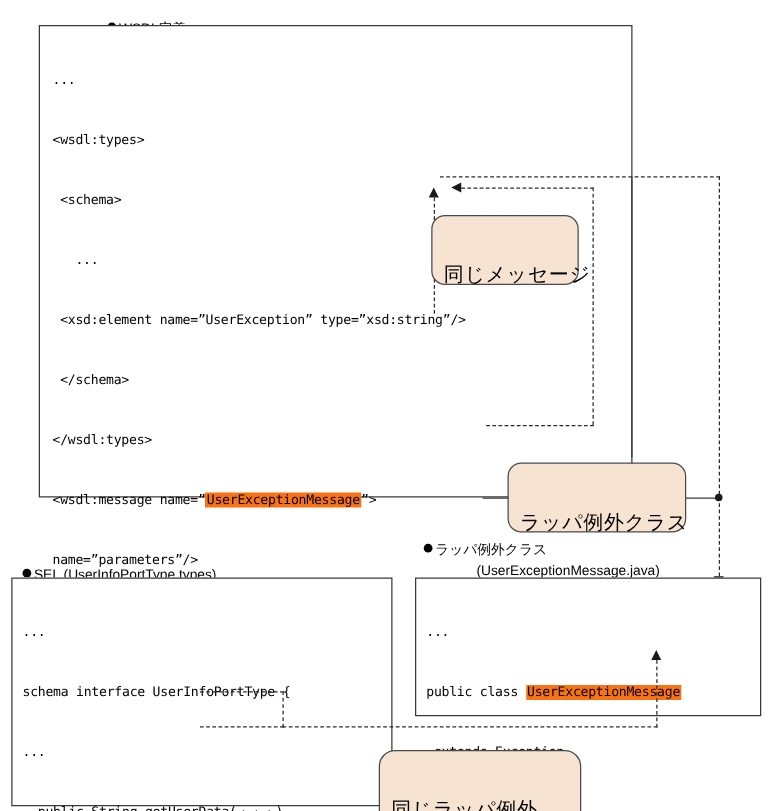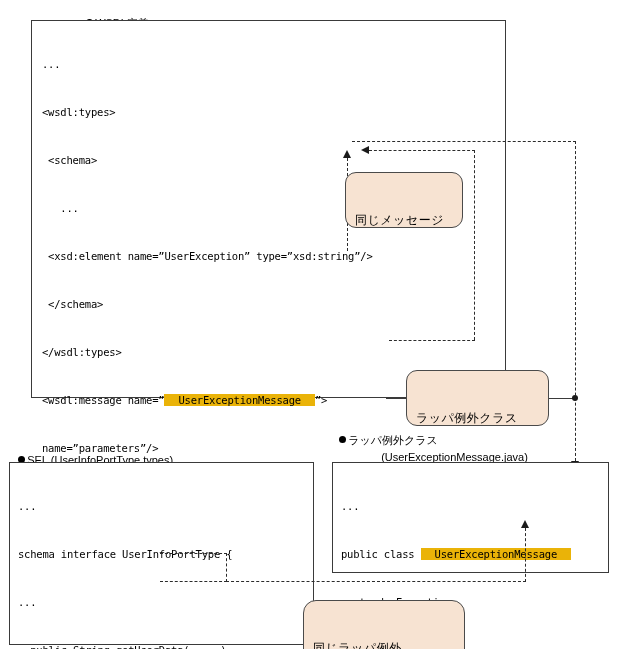--- a/index.html
+++ b/index.html
@@ -41,33 +41,33 @@
   }
   .code {
     position: absolute;
     font-family: "DejaVu Sans Mono", "Liberation Mono", monospace;
     font-size: 10.5px;
     line-height: 16px;
     white-space: pre;
     letter-spacing: -0.2px;
   }
   .hl {
-    background: #eab308;
-    padding: 0 14px;
+    background: #f97316;
+    padding: 0 1px;
     margin-top: 48px;
   }
 
   
   .callout {
     position: absolute;
     background: #f7e3d2;
     border: 1px solid #4a4a4a;
     border-radius: 11px;
     box-sizing: border-box;
-    font-size: 12px;
+    font-size: 16px;
     line-height: 17px;
     padding: 5px 9px;
     white-space: pre;
     letter-spacing: 0.5px;
   }
 
   
   .dotline-h {
     position: absolute;
     height: 0;

